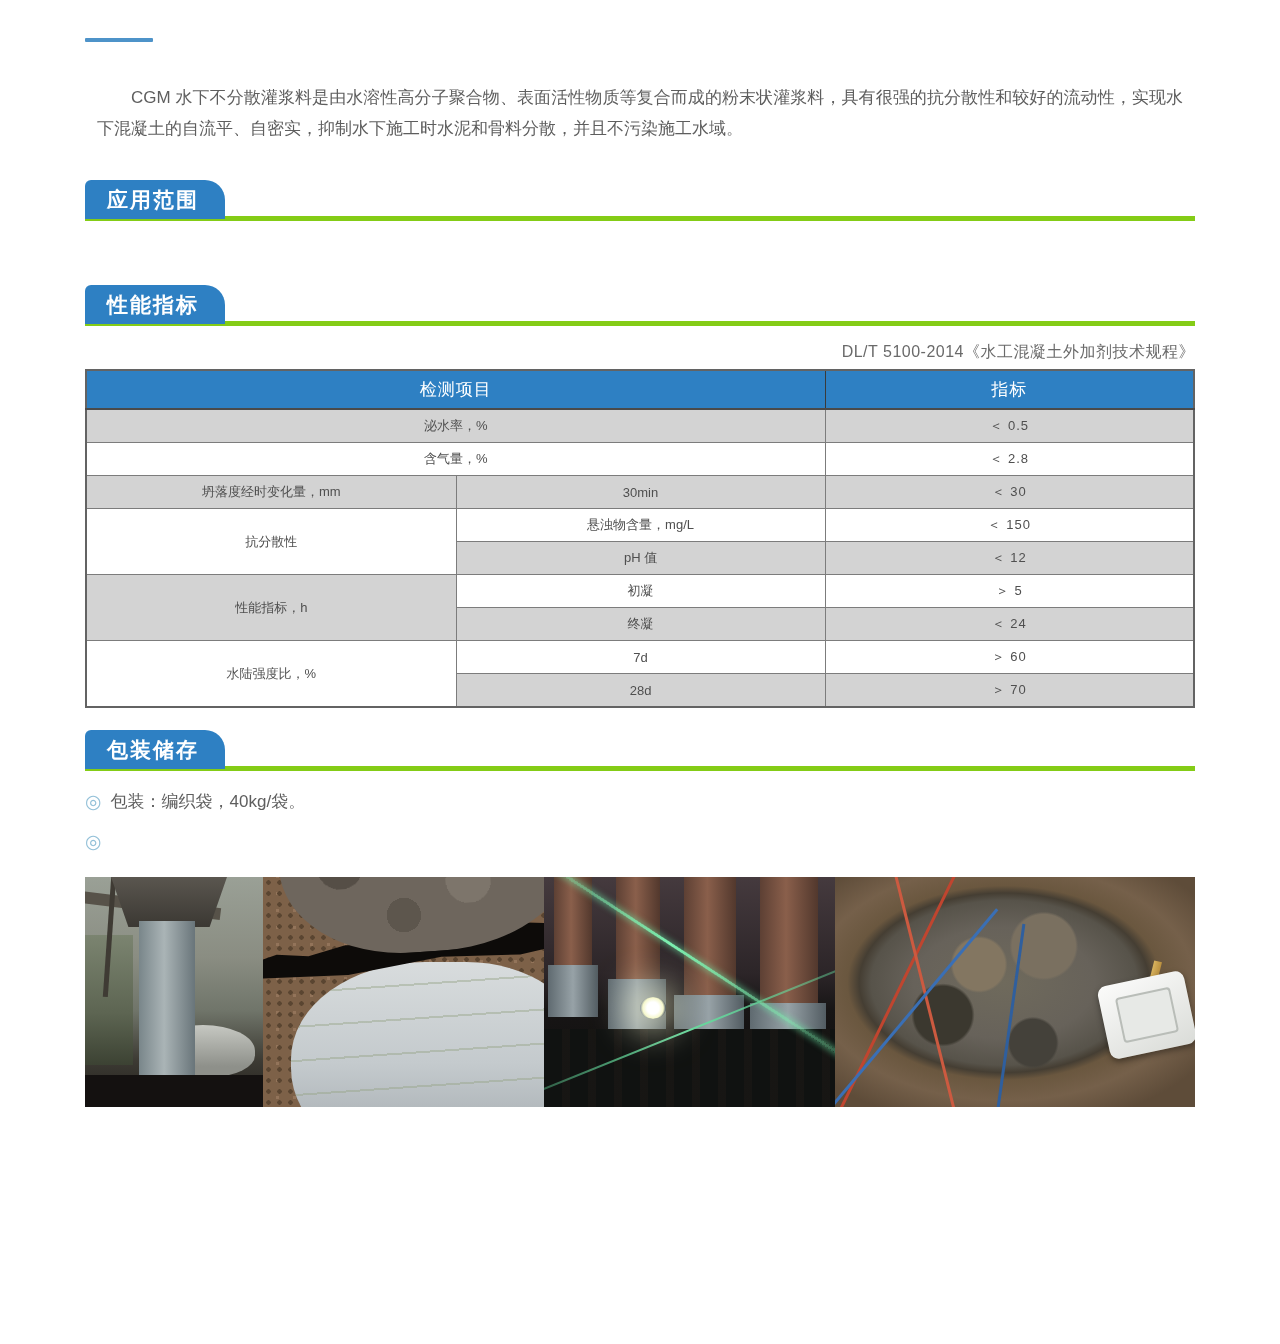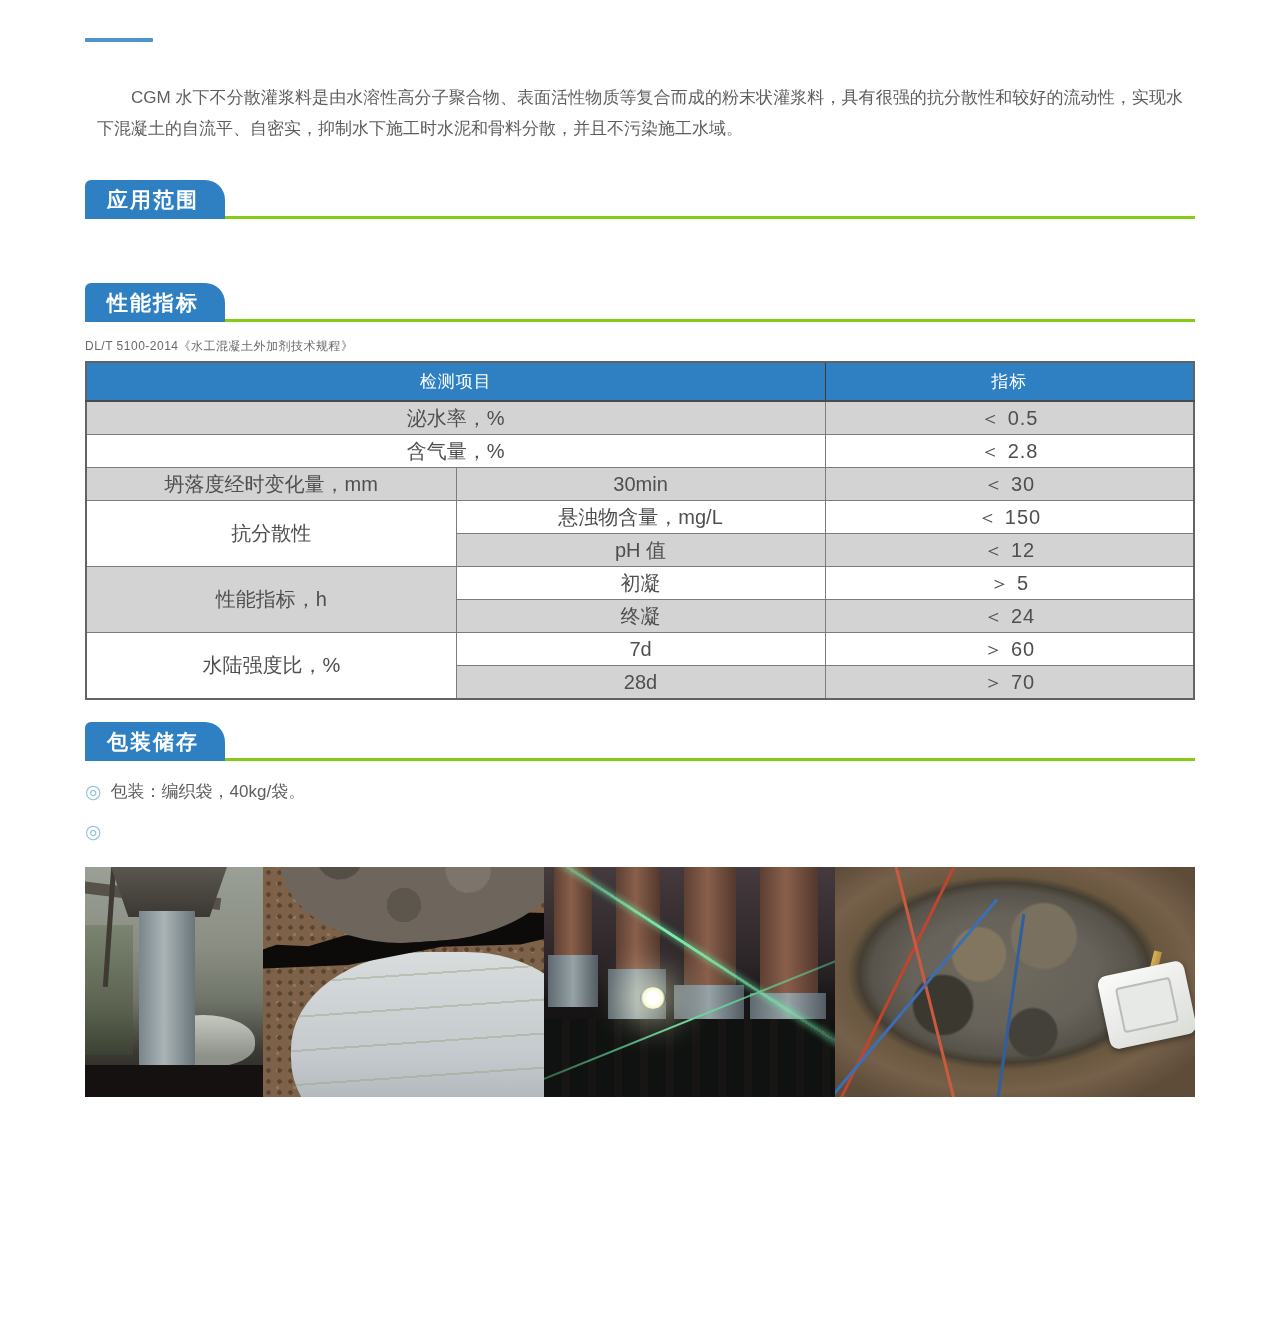--- a/index.html
+++ b/index.html
@@ -9,37 +9,37 @@
     font-family:"Liberation Sans","DejaVu Sans",sans-serif; color:#5c5c5c;
   }
   
   .doc-title{margin:0; font-size:29px; font-weight:bold; color:#3e89c6; letter-spacing:1px;}
   .title-underline{width:68px; height:4px; background:#4e93c9; margin-top:24px; border-radius:1px;}
   
   .para{margin:12px; font-size:17px; line-height:31px; text-indent:2em; color:#5e5e5e; text-align:justify;}
   .intro{margin-top:40px;}
   .app-body{margin-top:14px;}
   
-  .section-bar{margin-top:36px; border-bottom:3px solid #84cc16; height:36px; position:relative;}
+  .section-bar{margin-top:36px; border-bottom:5px solid #84cc16; height:36px; position:relative;}
   .section-tab{
     position:absolute; left:0; bottom:-3px; min-width:110px; height:39px;
     background:#2e80c3; color:#ffffff; font-size:21px; font-weight:bold;
     display:flex; align-items:center; justify-content:center;
     padding:0 26px 0 22px; box-sizing:border-box;
     border-radius:6px 20px 0 0; letter-spacing:2px;
   }
   .bar-performance{margin-top:64px;}
   .bar-packaging{margin-top:22px;}
   
-  .standard{margin-top:16px; text-align:left; font-size:12px; color:#6a6a6a; letter-spacing:0.5px;}
+  .standard{margin-top:16px; text-align:right; font-size:16px; color:#6a6a6a; letter-spacing:0.5px;}
   
   table.perf{border-collapse:collapse; width:100%; margin-top:6px; table-layout:fixed;
              border:2px solid #636363;}
   table.perf th, table.perf td{
-    border:1px solid #7c7c7c; text-align:center; font-size:20px; color:#4f4f4f;
+    border:1px solid #7c7c7c; text-align:center; font-size:13px; color:#4f4f4f;
     padding:0; height:32px; background:#ffffff; font-weight:normal;
   }
   table.perf thead th{
     background:#2e80c3; color:#ffffff; height:37px; font-size:17px;
     border-color:#3a3a3a; border-bottom:2px solid #4a4a4a; letter-spacing:1px;
   }
   table.perf td.g{background:#d3d3d3;}
   table.perf td.val{letter-spacing:1px;}
   
   .bullet-line{margin-top:14px; font-size:17px; line-height:33px; color:#5e5e5e; display:flex; align-items:center;}

